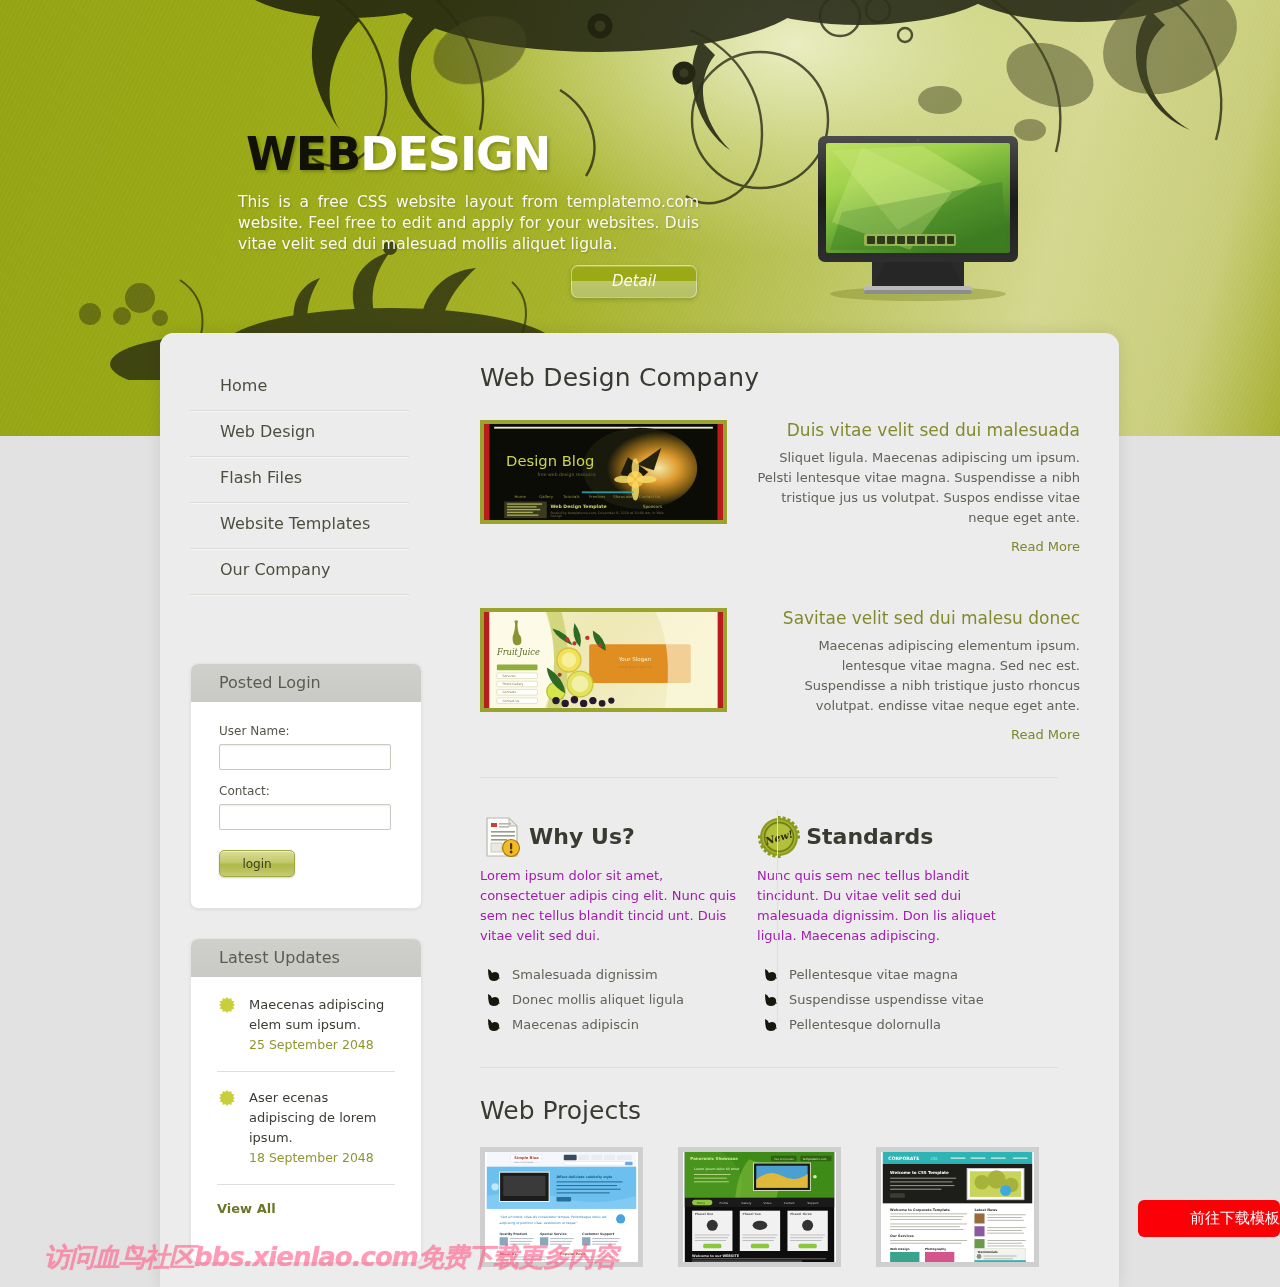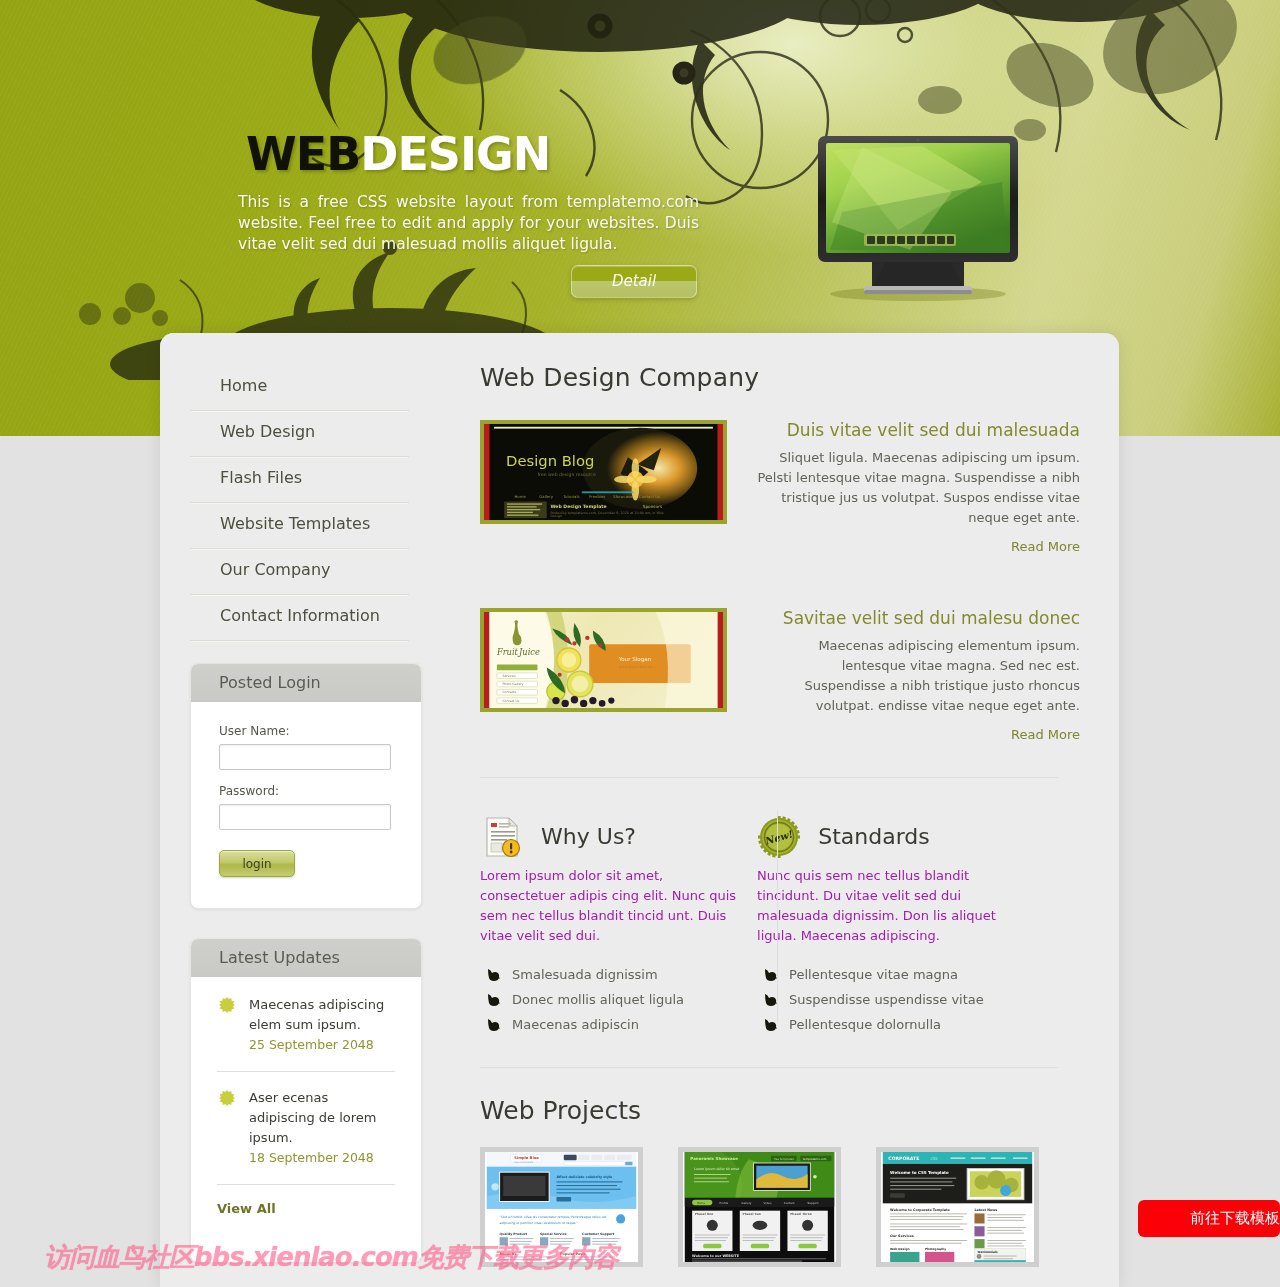--- a/index.html
+++ b/index.html
@@ -126,21 +126,21 @@
   .read-more { display:inline-block; margin-top:11px; font-size:13px; color:#7e8630; cursor:pointer; }
 
   .hr { height:1px; background:#dedede; margin:34px 0 0 40px; width:578px; }
 
   .cols { position:relative; margin:28px 0 0 40px; width:600px; }
   .col { width:272px; display:inline-block; vertical-align:top; }
   .col:first-child { margin-right:32px; }
   .colsep { position:absolute; left:297px; top:4px; width:1px; height:212px; background:#dedede; }
   .col-head { height:44px; }
   .col-ico { width:44px; height:44px; display:inline-block; vertical-align:middle; }
-  .col-h2 { display:inline-block; vertical-align:middle; font-size:22px; color:#3a3a33; margin-left:12px; font-weight:normal;}
+  .col-h2 { display:inline-block; vertical-align:middle; font-size:22px; color:#3a3a33; font-weight:bold;}
   .col-text { font-size:13px; color:#a21caf; line-height:20px; margin-top:16px; }
   .blist { list-style:none; margin:16px 0 0 0; padding:0; }
   .blist li { position:relative; padding-left:32px; height:25px; line-height:25px; font-size:13px; color:#62625a; }
   .blist li .bico { position:absolute; left:6px; top:5px; width:15px; height:15px; }
 
   .h1b { font-size:25px; color:#3a3a33; font-weight:normal; margin:28px 0 0 40px; }
   .projects { margin:22px 0 0 40px; width:600px; }
   .proj {
     width:163px; height:120px; display:inline-block; vertical-align:top;
     background:#cfcfcf; padding:5px; margin-right:30px;
@@ -277,29 +277,28 @@
 
 <div id="container">
 
   <div id="sidebar">
     <div class="nav">
       <div class="nav-item">Home</div>
       <div class="nav-item">Web Design</div>
       <div class="nav-item">Flash Files</div>
       <div class="nav-item">Website Templates</div>
       <div class="nav-item">Our Company</div>
-      <div class="nav-item">Contact Information</div>
     </div>
 
     <div class="panel" id="login-panel">
       <div class="panel-head">Posted Login</div>
       <div class="login-body">
         <div class="fld-label">User Name:</div>
         <input class="fld" type="text" placeholder="" style="">
-        <div class="fld-label">Password:</div>
+        <div class="fld-label">Contact:</div>
         <input class="fld" type="password" placeholder="" style="">
         <button class="login-btn">login</button>
       </div>
     </div>
 
     <div class="panel" id="updates-panel">
       <div class="panel-head">Latest Updates</div>
       <div class="upd-body">
 
         <div class="upd-item">

